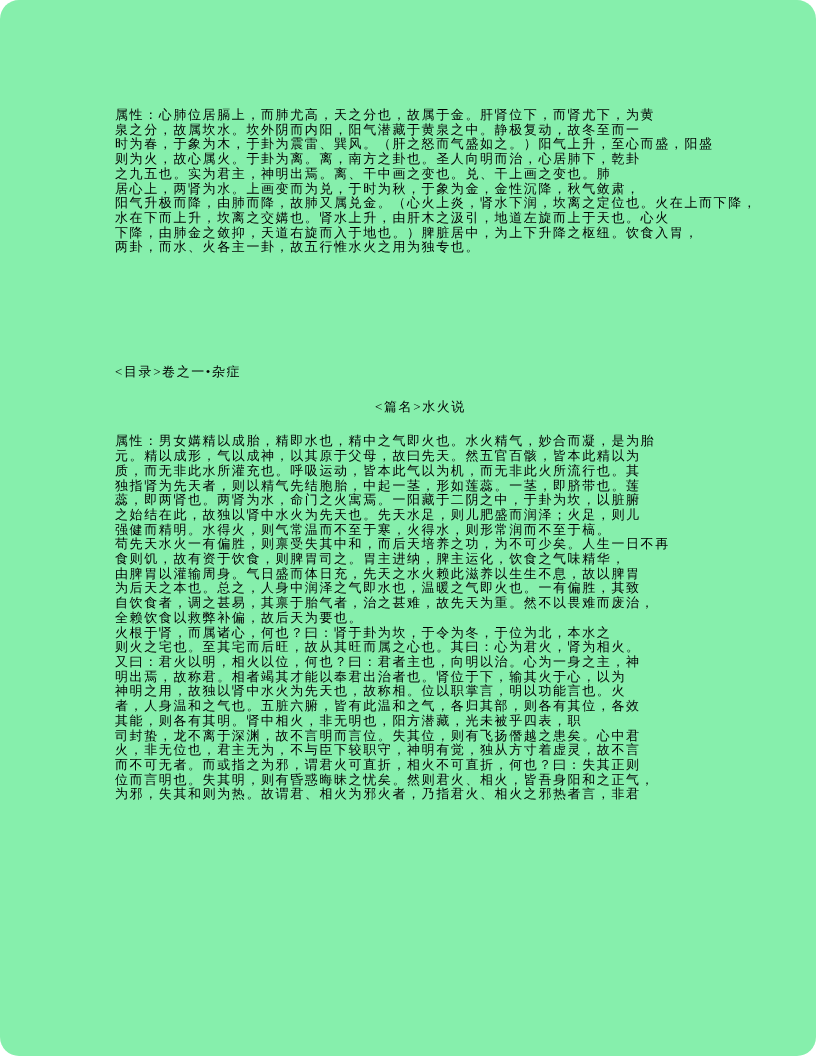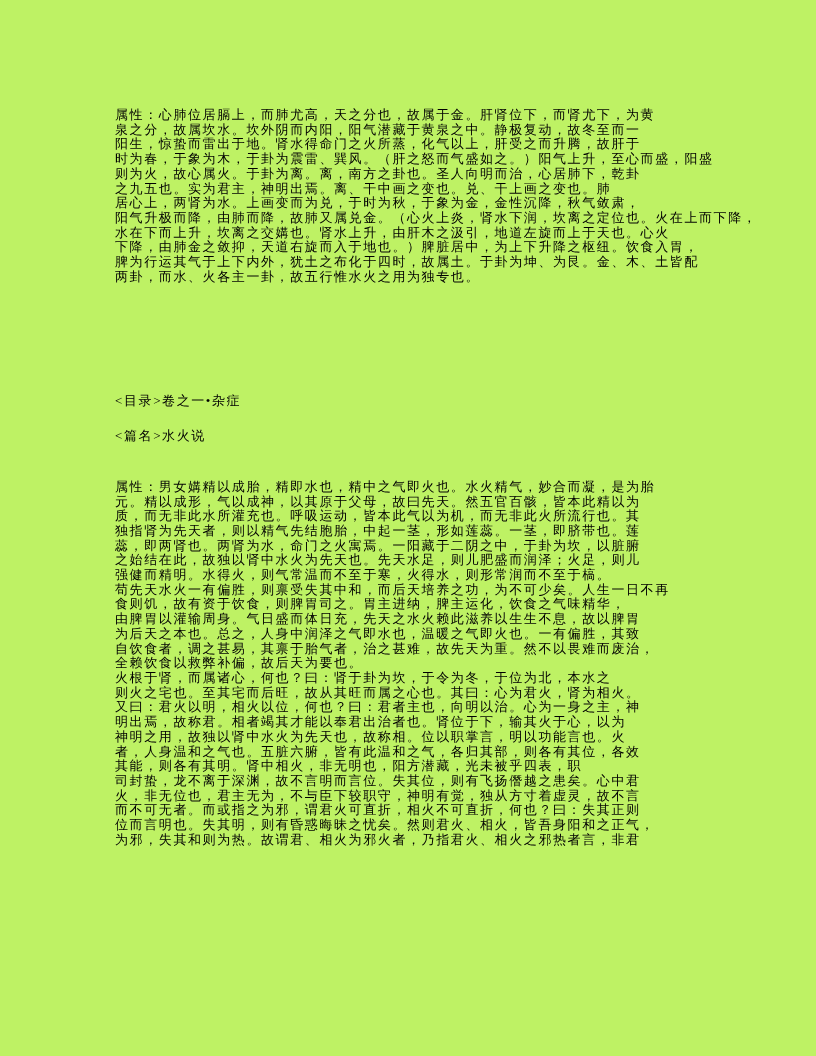--- a/index.html
+++ b/index.html
@@ -8,58 +8,57 @@
     width: 816px;
     height: 1056px;
     font-family: "Liberation Serif", "DejaVu Serif", serif;
     color: #000000;
     overflow: hidden;
   }
   .page {
     position: relative;
     width: 816px;
     height: 1056px;
-    background: #bef264;
+    background: #86efac;
+    border-radius: 19px;
   }
   .content {
     position: absolute;
     left: 115px;
     top: 108px;
     right: 90px;
   }
   .text-block, .heading {
     font-size: 13px;
     line-height: 14.7px;
     letter-spacing: 1.6px;
     color: #000000;
   }
   .text-line { white-space: nowrap; }
   .heading { white-space: nowrap; }
   #toc-heading { margin-top: 110px; }
-  #chapter-heading { margin-top: 20px; }
-  #section-body { margin-top: 36px; }
+  #chapter-heading { margin-top: 20px; text-align: center; }
+  #section-body { margin-top: 20px; }
 </style>
 </head>
 <body>
 
 <div class="page">
   <div class="content">
 
     <div id="section-intro" class="text-block">
         <div class="text-line">属性：心肺位居膈上，而肺尤高，天之分也，故属于金。肝肾位下，而肾尤下，为黄</div>
         <div class="text-line">泉之分，故属坎水。坎外阴而内阳，阳气潜藏于黄泉之中。静极复动，故冬至而一</div>
-        <div class="text-line">阳生，惊蛰而雷出于地。肾水得命门之火所蒸，化气以上，肝受之而升腾，故肝于</div>
         <div class="text-line">时为春，于象为木，于卦为震雷、巽风。（肝之怒而气盛如之。）阳气上升，至心而盛，阳盛</div>
         <div class="text-line">则为火，故心属火。于卦为离。离，南方之卦也。圣人向明而治，心居肺下，乾卦</div>
         <div class="text-line">之九五也。实为君主，神明出焉。离、干中画之变也。兑、干上画之变也。肺</div>
         <div class="text-line">居心上，两肾为水。上画变而为兑，于时为秋，于象为金，金性沉降，秋气敛肃，</div>
         <div class="text-line">阳气升极而降，由肺而降，故肺又属兑金。（心火上炎，肾水下润，坎离之定位也。火在上而下降，</div>
         <div class="text-line">水在下而上升，坎离之交媾也。肾水上升，由肝木之汲引，地道左旋而上于天也。心火</div>
         <div class="text-line">下降，由肺金之敛抑，天道右旋而入于地也。）脾脏居中，为上下升降之枢纽。饮食入胃，</div>
-        <div class="text-line">脾为行运其气于上下内外，犹土之布化于四时，故属土。于卦为坤、为艮。金、木、土皆配</div>
         <div class="text-line">两卦，而水、火各主一卦，故五行惟水火之用为独专也。</div>
       </div>
 
     <div id="toc-heading" class="heading">&lt;目录&gt;卷之一•杂症</div>
 
     <div id="chapter-heading" class="heading">&lt;篇名&gt;水火说</div>
 
     <div id="section-body" class="text-block">
         <div class="text-line">属性：男女媾精以成胎，精即水也，精中之气即火也。水火精气，妙合而凝，是为胎</div>
         <div class="text-line">元。精以成形，气以成神，以其原于父母，故曰先天。然五官百骸，皆本此精以为</div>

